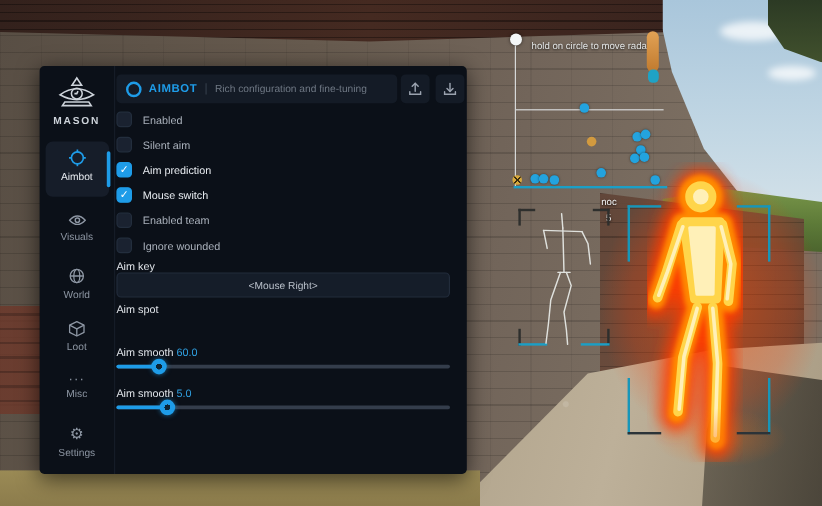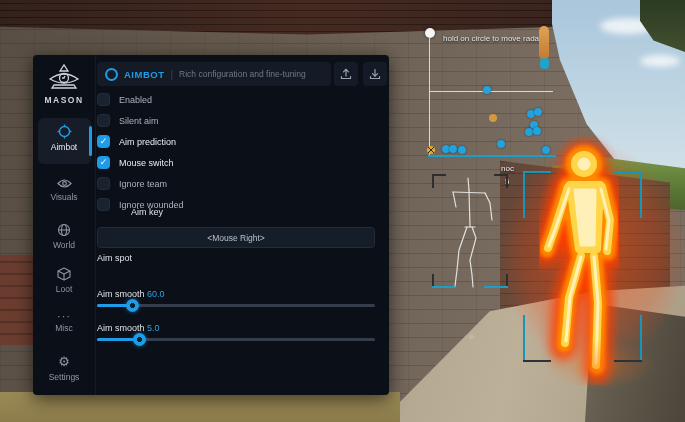--- a/index.html
+++ b/index.html
@@ -355,29 +355,29 @@
       <div class="cb-row checked">
         <span class="cb">✓</span>
         <span class="cb-label">Aim prediction</span>
       </div>
       <div class="cb-row checked">
         <span class="cb">✓</span>
         <span class="cb-label">Mouse switch</span>
       </div>
       <div class="cb-row">
         <span class="cb"></span>
-        <span class="cb-label">Ignore team</span>
+        <span class="cb-label">Enabled team</span>
       </div>
       <div class="cb-row">
         <span class="cb"></span>
         <span class="cb-label">Ignore wounded</span>
       </div>
     </div>
 
-    <div class="fld-label" style="top:152px;padding-left:34px;">Aim key</div>
+    <div class="fld-label" style="top:162px;">Aim key</div>
     <div class="key-btn">
       <span>&lt;Mouse Right&gt;</span>
     </div>
 
     <div class="fld-label" style="top:198px;">Aim spot</div>
 
     <div class="fld-label" style="top:234px;">
       <span>Aim smooth</span>
       <span class="fld-value">60.0</span>
     </div>

